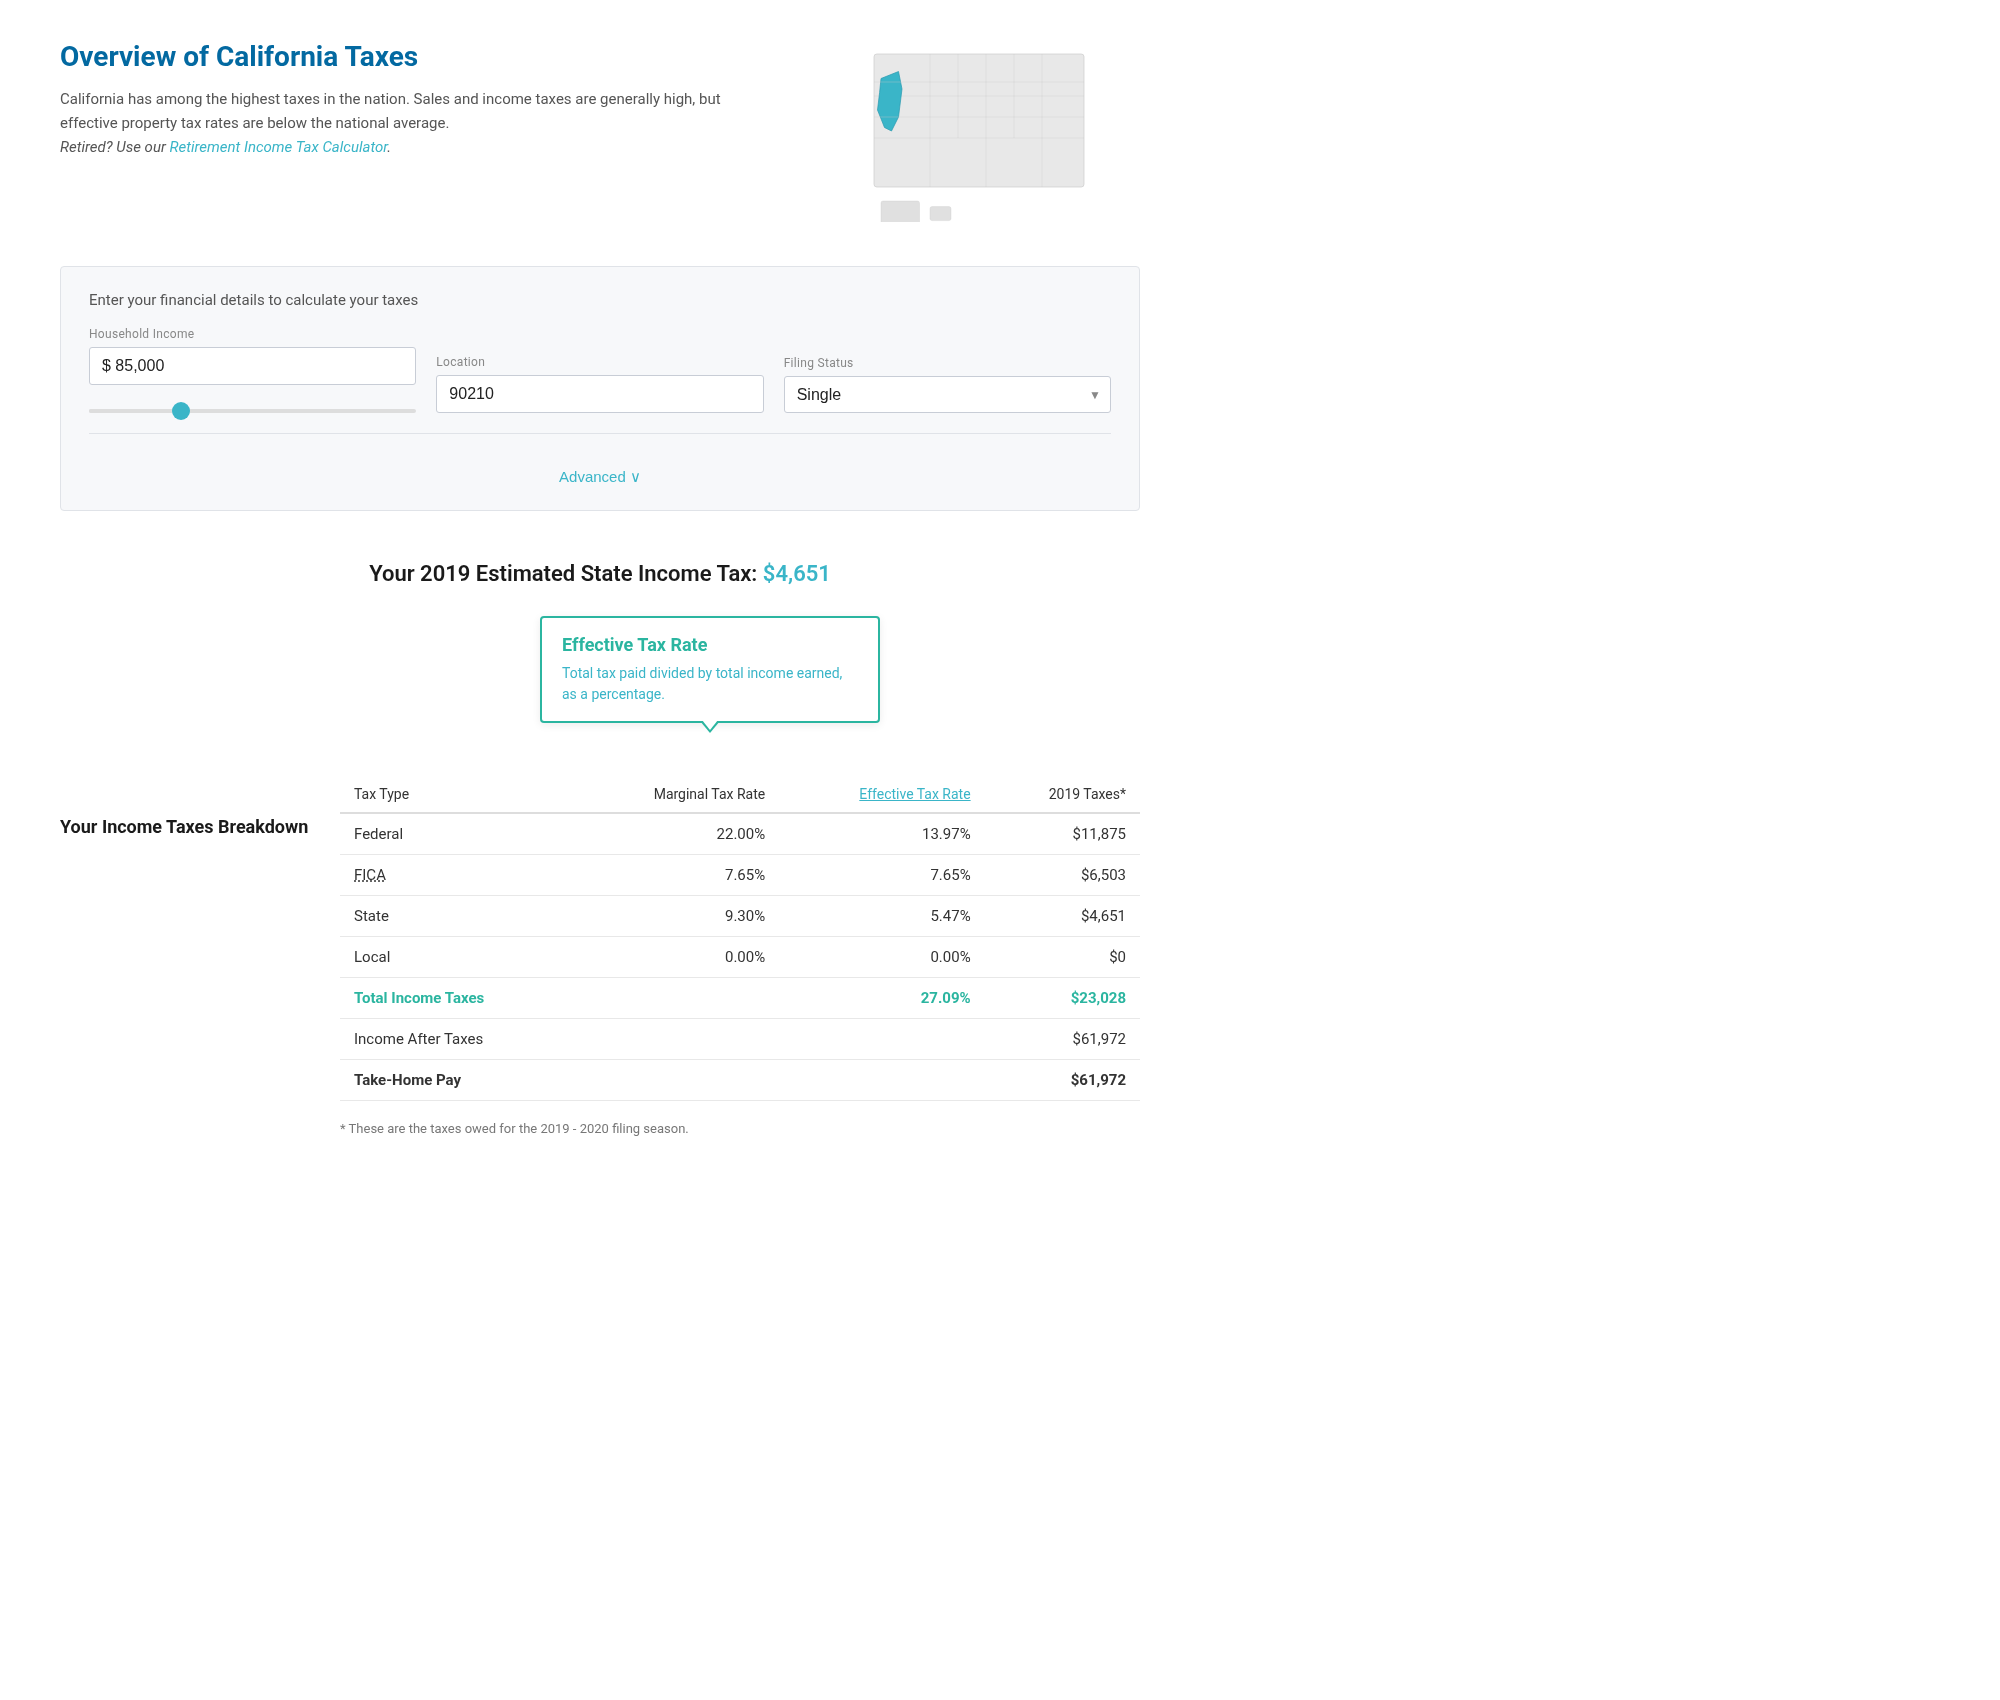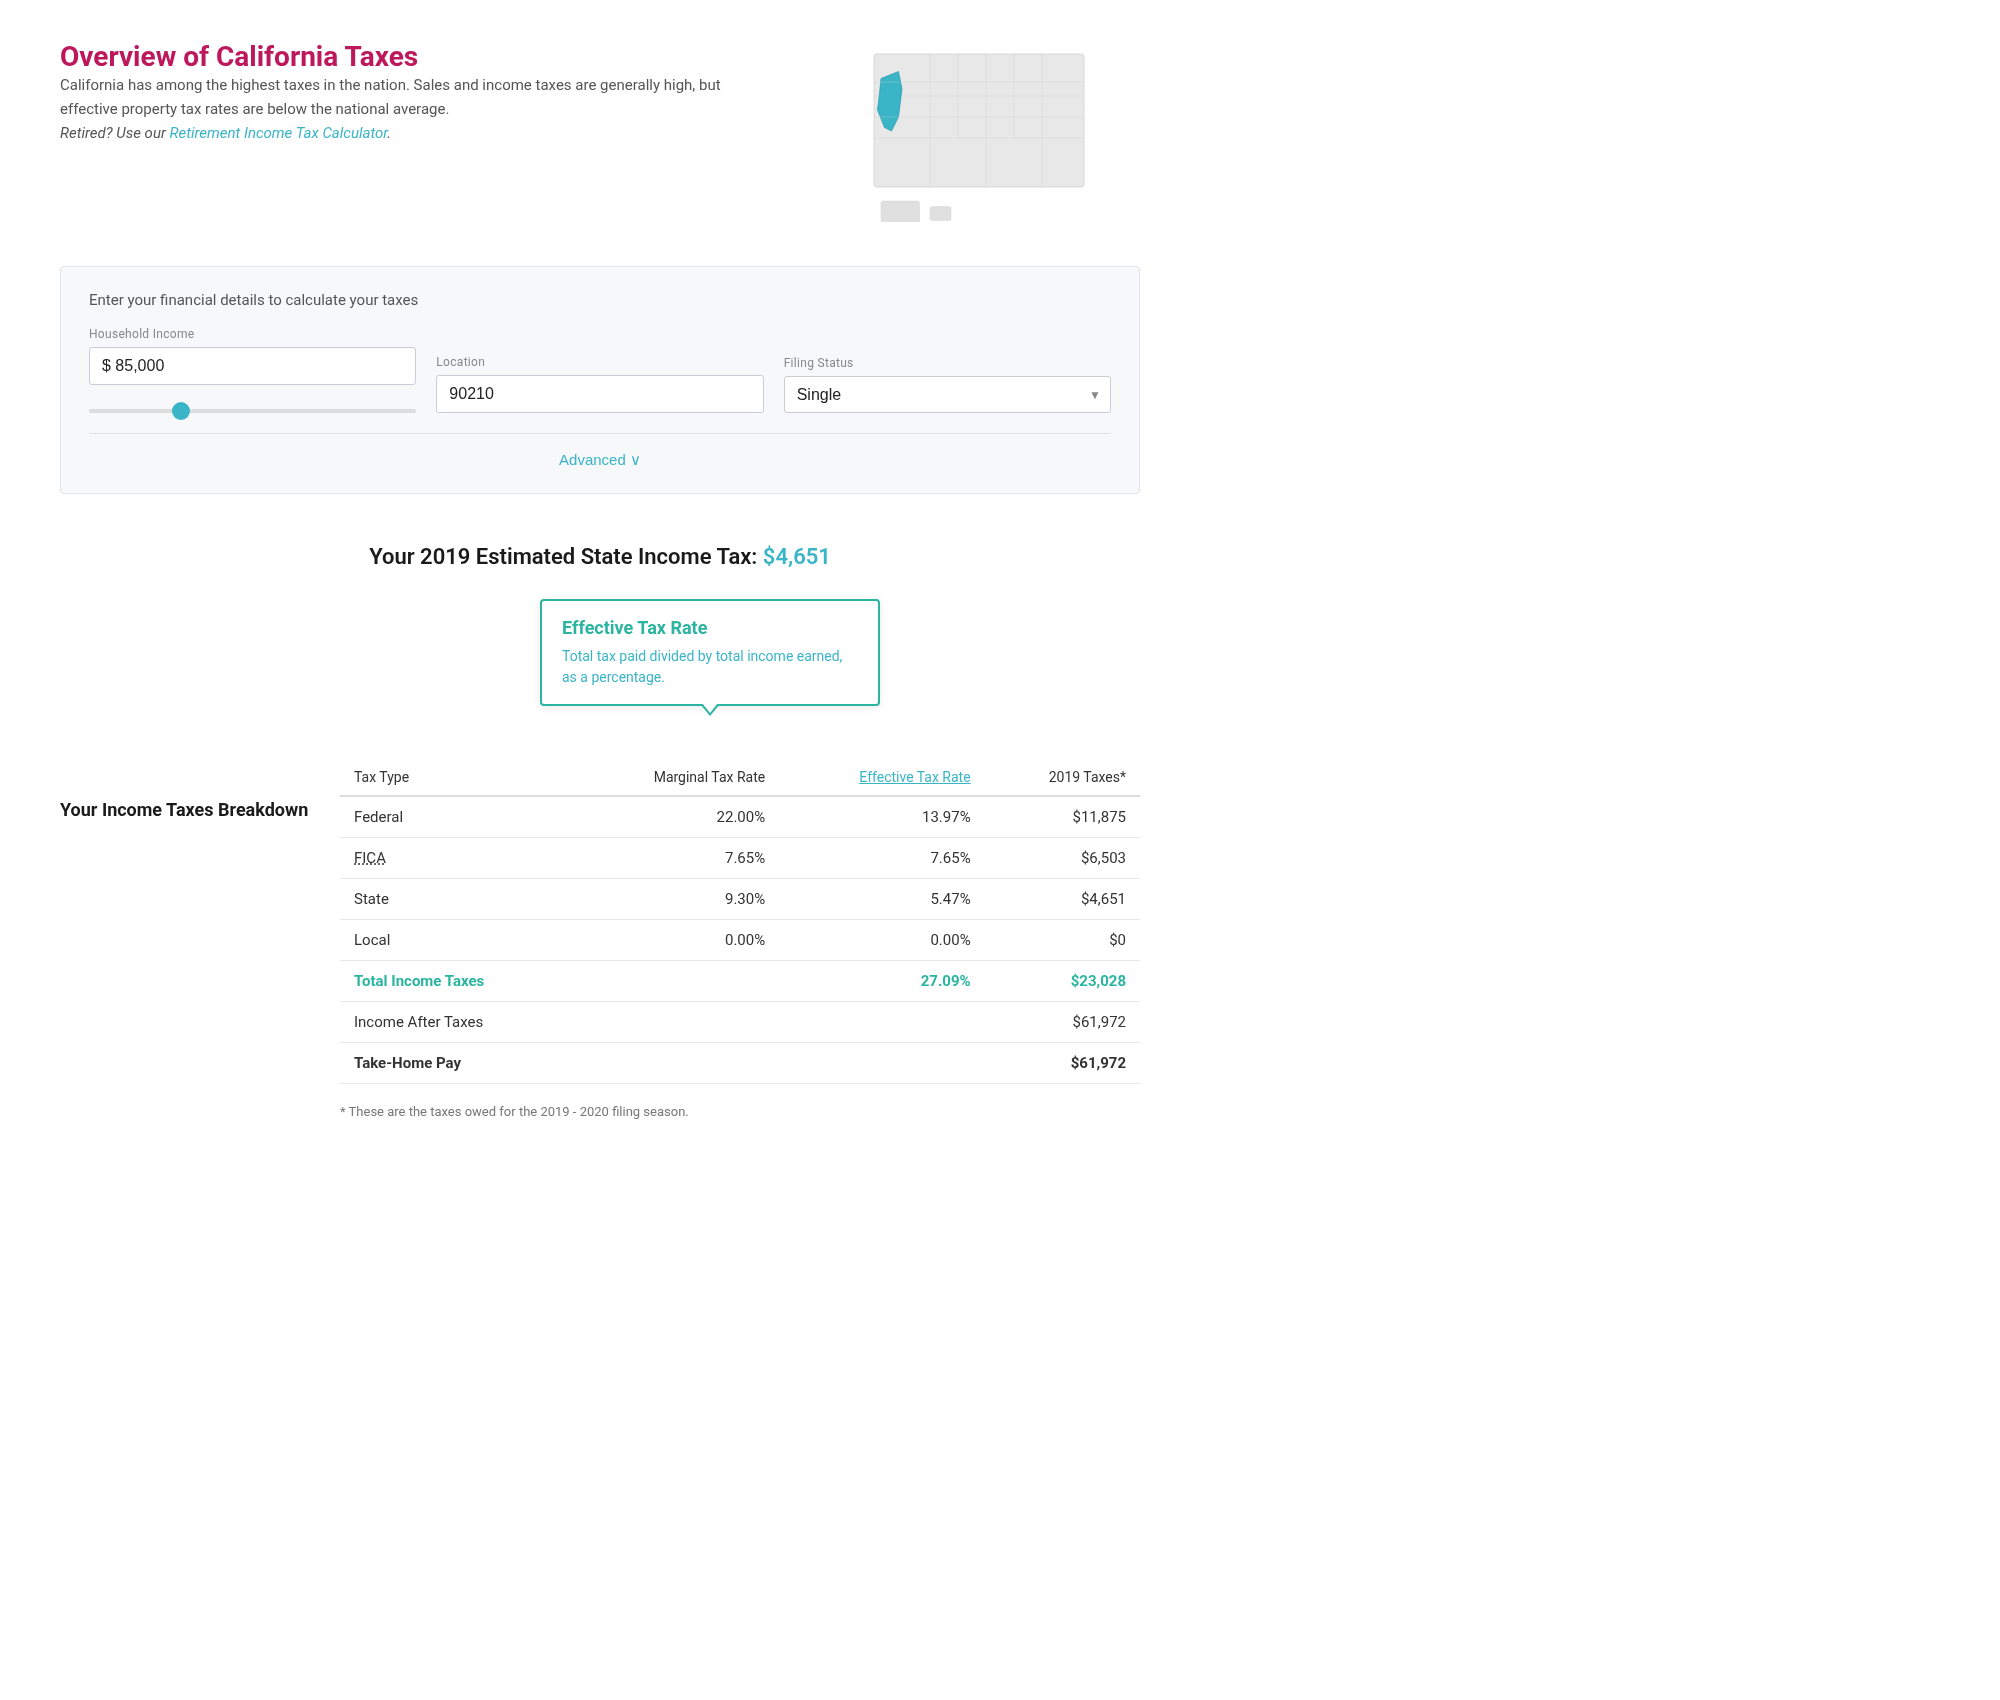--- a/index.html
+++ b/index.html
@@ -16,21 +16,22 @@
       justify-content: space-between;
       align-items: flex-start;
       margin-bottom: 40px;
     }
     .header-text {
       max-width: 720px;
     }
     .header-text h1 {
       font-size: 28px;
       font-weight: 700;
-      color: #be185d;
+      color: #0369a1;
+      margin-bottom: 14px;
     }
     .header-text p {
       font-size: 15px;
       color: #555;
       line-height: 1.6;
     }
     .header-text a {
       color: #3ab5c8;
       text-decoration: none;
     }
@@ -135,21 +136,21 @@
       right: 10px;
       top: 50%;
       transform: translateY(-50%);
       color: #888;
       pointer-events: none;
       font-size: 12px;
     }
     .advanced-row {
       margin-top: 20px;
       text-align: center;
-      padding-top: 16px;
+      padding-top: 33px;
       border-top: 1px solid #e0e3e8;
     }
     .advanced-btn {
       color: #3ab5c8;
       background: none;
       border: none;
       font-size: 15px;
       cursor: pointer;
     }
 

